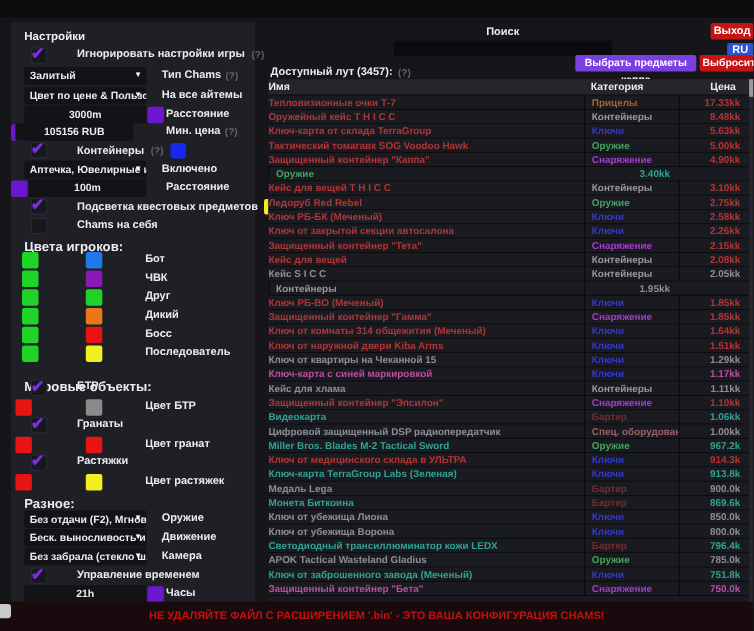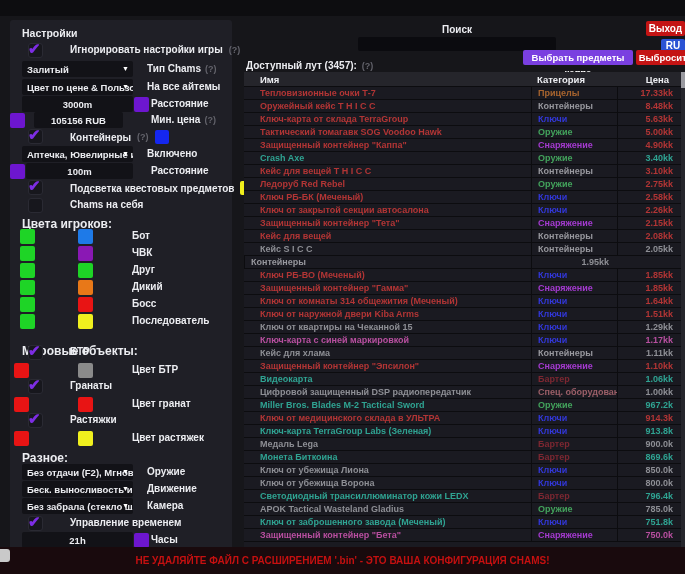--- a/index.html
+++ b/index.html
@@ -42,21 +42,21 @@
   .loot-title { left:246px; top:60px; color:#ecedf1; font-size:10px; display:flex; gap:5px; align-items:center; }
   .btn-kappa { left:523px; top:50px; width:110px; height:15px; background:#7a3fe0; line-height:15px; font-size:9.5px; }
   .btn-discard { left:636px; top:50px; width:78px; height:15px; background:#c41414; line-height:15px; font-size:9.5px; }
 
   
   .table { left:244px; top:72px; width:437px; background:#1a1a21; }
   .thead, .trow { display:grid; grid-template-columns:287px 86px 64px; align-items:center; }
   .thead { height:15px; background:#25252b; color:#ecedf1; font-size:9.5px; border-bottom:1px solid #0c0c0f; }
   .trow { height:13px; font-size:9px; border-bottom:1px solid #0c0c0f; background:#1a1a21; cursor:pointer; }
   .trow.partial { height:6px; overflow:hidden; border-bottom:none; }
-  .c-name { padding-left:16px; white-space:nowrap; overflow:hidden; }
+  .c-name { padding-left:0; white-space:nowrap; overflow:hidden; }
   .c-cat { padding-left:6px; border-left:1px solid #0c0c0f; height:100%; display:flex; align-items:center; white-space:nowrap; overflow:hidden; }
   .c-price { text-align:right; padding-right:8px; border-left:1px solid #0c0c0f; height:100%; display:flex; align-items:center; justify-content:flex-end; white-space:nowrap; }
   .thead .c-cat, .thead .c-price { border-left:none; }
   .thead .c-price { justify-content:flex-end; padding-right:12px; }
 
   
   .sbar { left:681px; top:72px; width:4px; height:476px; background:#26262c; }
   .sthumb { position:absolute; left:0; top:0; width:4px; height:16px; background:#9a9aa0; cursor:grab; }
 
   
@@ -110,21 +110,21 @@
         <span>3000m</span>
       </span>
     <span class="sw-abs" style="left: 124px; background: rgb(109, 22, 207);"></span>
     <span class="ctrl-lbl">
         <span class="lbl">Расстояние</span>
       </span>
   </div>
 
   <div class="row" style="top:92px">
     <span class="sw-abs" style="left: 0px; background: rgb(109, 22, 207);"></span>
-    <span class="ctrl center" style="left:24px;width:89px">
+    <span class="ctrl center" style="left:4px;width:107px">
         <span>105156 RUB</span>
       </span>
     <span class="ctrl-lbl">
       <span class="lbl">Мин. цена</span>
       <span class="hint">(?)</span>
     </span>
   </div>
 
   <div class="row" style="top:109px">
     <span class="cb on"></span>
@@ -323,21 +323,20 @@
         <div class="c-name" style="color: rgb(178, 53, 53);">Тактический томагавк SOG Voodoo Hawk</div>
         <div class="c-cat" style="color: rgb(67, 163, 92);">Оружие</div>
         <div class="c-price" style="color: rgb(178, 53, 53);">5.00kk</div>
       </div>
       <div class="trow">
         <div class="c-name" style="color: rgb(178, 53, 53);">Защищенный контейнер "Каппа"</div>
         <div class="c-cat" style="color: rgb(164, 58, 208);">Снаряжение</div>
         <div class="c-price" style="color: rgb(178, 53, 53);">4.90kk</div>
       </div>
       <div class="trow">
-        <div class="c-name" style="color: rgb(47, 163, 146);">Crash Axe</div>
         <div class="c-cat" style="color: rgb(67, 163, 92);">Оружие</div>
         <div class="c-price" style="color: rgb(47, 163, 146);">3.40kk</div>
       </div>
       <div class="trow">
         <div class="c-name" style="color: rgb(178, 53, 53);">Кейс для вещей T H I C C</div>
         <div class="c-cat" style="color: rgb(151, 151, 157);">Контейнеры</div>
         <div class="c-price" style="color: rgb(178, 53, 53);">3.10kk</div>
       </div>
       <div class="trow">
         <div class="c-name" style="color: rgb(178, 53, 53);">Ледоруб Red Rebel</div>

